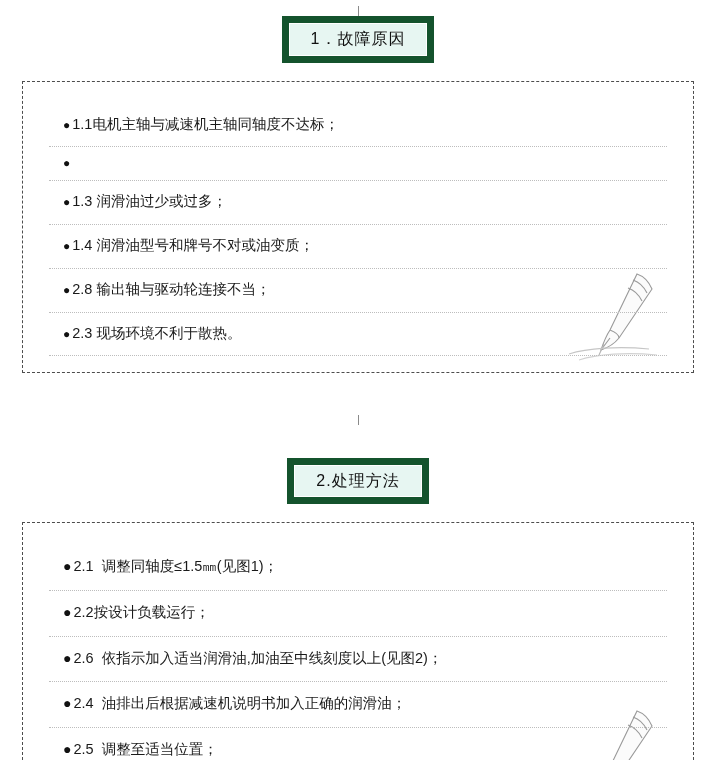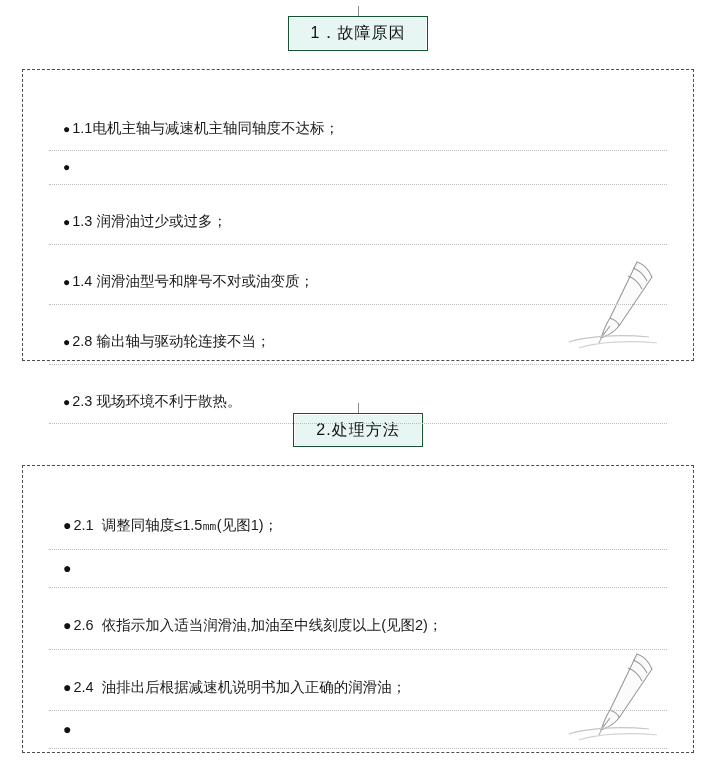--- a/index.html
+++ b/index.html
@@ -23,21 +23,21 @@
   }
 
   
   .header-wrap {
     display: flex;
     justify-content: center;
     align-items: center;
   }
   .header-pill {
     background: #e7f6f2;
-    border: 1px solid #14532d;
+    border: 7px solid #14532d;
     color: #111111;
     font-size: 16px;
     letter-spacing: 1px;
     padding: 7px 22px 8px 22px;
     text-align: center;
     white-space: nowrap;
     line-height: 1.1;
     box-shadow: 0 0 0 1px #ffffff inset;
   }
   .header-tick {
@@ -77,21 +77,20 @@
     margin-left: 14px;
     font-size: 12px;
     line-height: 1;
     color: #111111;
   }
   .bullet.big {
     font-size: 14px;
   }
   .item-text {
     white-space: pre;
-    margin-top: 16px;
   }
 
   
   .pen {
     position: absolute;
     right: 24px;
     bottom: 10px;
     width: 120px;
     height: 90px;
     z-index: 1;
@@ -152,45 +151,47 @@
         <path d="M84 8 C90 10 95 15 98 21"></path>
         <path d="M79 16 C85 18 90 23 93 29"></path>
         <path d="M55 72 L50 83" stroke="#b5b5b5"></path>
         <path d="M20 82 C38 76 70 74 100 77" stroke="#c6c6c6"></path>
         <path d="M30 88 C48 82 78 80 108 83" stroke="#d2d2d2"></path>
       </g>
     </svg>
   </div>
 
   <div class="header-wrap section-2-header">
-    <div style="display:flex;flex-direction:column;align-items:center;">
+    <div style="display:flex;flex-direction:column;align-items:center;gap:33px;">
       <div class="header-tick"></div>
       <div class="header-pill">2.处理方法</div>
     </div>
   </div>
 
   <div class="dashed-box section-2-box s2">
 
     <div class="item-row">
       <span class="bullet big">●</span>
       <span class="item-text">2.1  调整同轴度≤1.5㎜(见图1)；</span>
     </div>
     <div class="item-row">
       <span class="bullet big">●</span>
+      <span class="item-text">2.2按设计负载运行；</span>
     </div>
     <div class="item-row">
       <span class="bullet big">●</span>
       <span class="item-text">2.6  依指示加入适当润滑油,加油至中线刻度以上(见图2)；</span>
     </div>
     <div class="item-row">
       <span class="bullet big">●</span>
       <span class="item-text">2.4  油排出后根据减速机说明书加入正确的润滑油；</span>
     </div>
     <div class="item-row">
       <span class="bullet big">●</span>
+      <span class="item-text">2.5  调整至适当位置；</span>
     </div>
     <div class="item-row">
       <span class="bullet big">●</span>
     </div>
 
     <svg class="pen" viewBox="0 0 120 90" xmlns="http://www.w3.org/2000/svg">
       <g fill="none" stroke="#9a9a9a" stroke-width="1.1">
         <path d="M88 2 C94 4 100 10 103 17 L70 66 C66 71 58 76 52 78 C54 72 57 64 61 58 Z" fill="#fbfbfb"></path>
         <path d="M61 58 C66 60 70 63 70 66"></path>
         <path d="M52 78 C55 74 58 70 61 66"></path>

